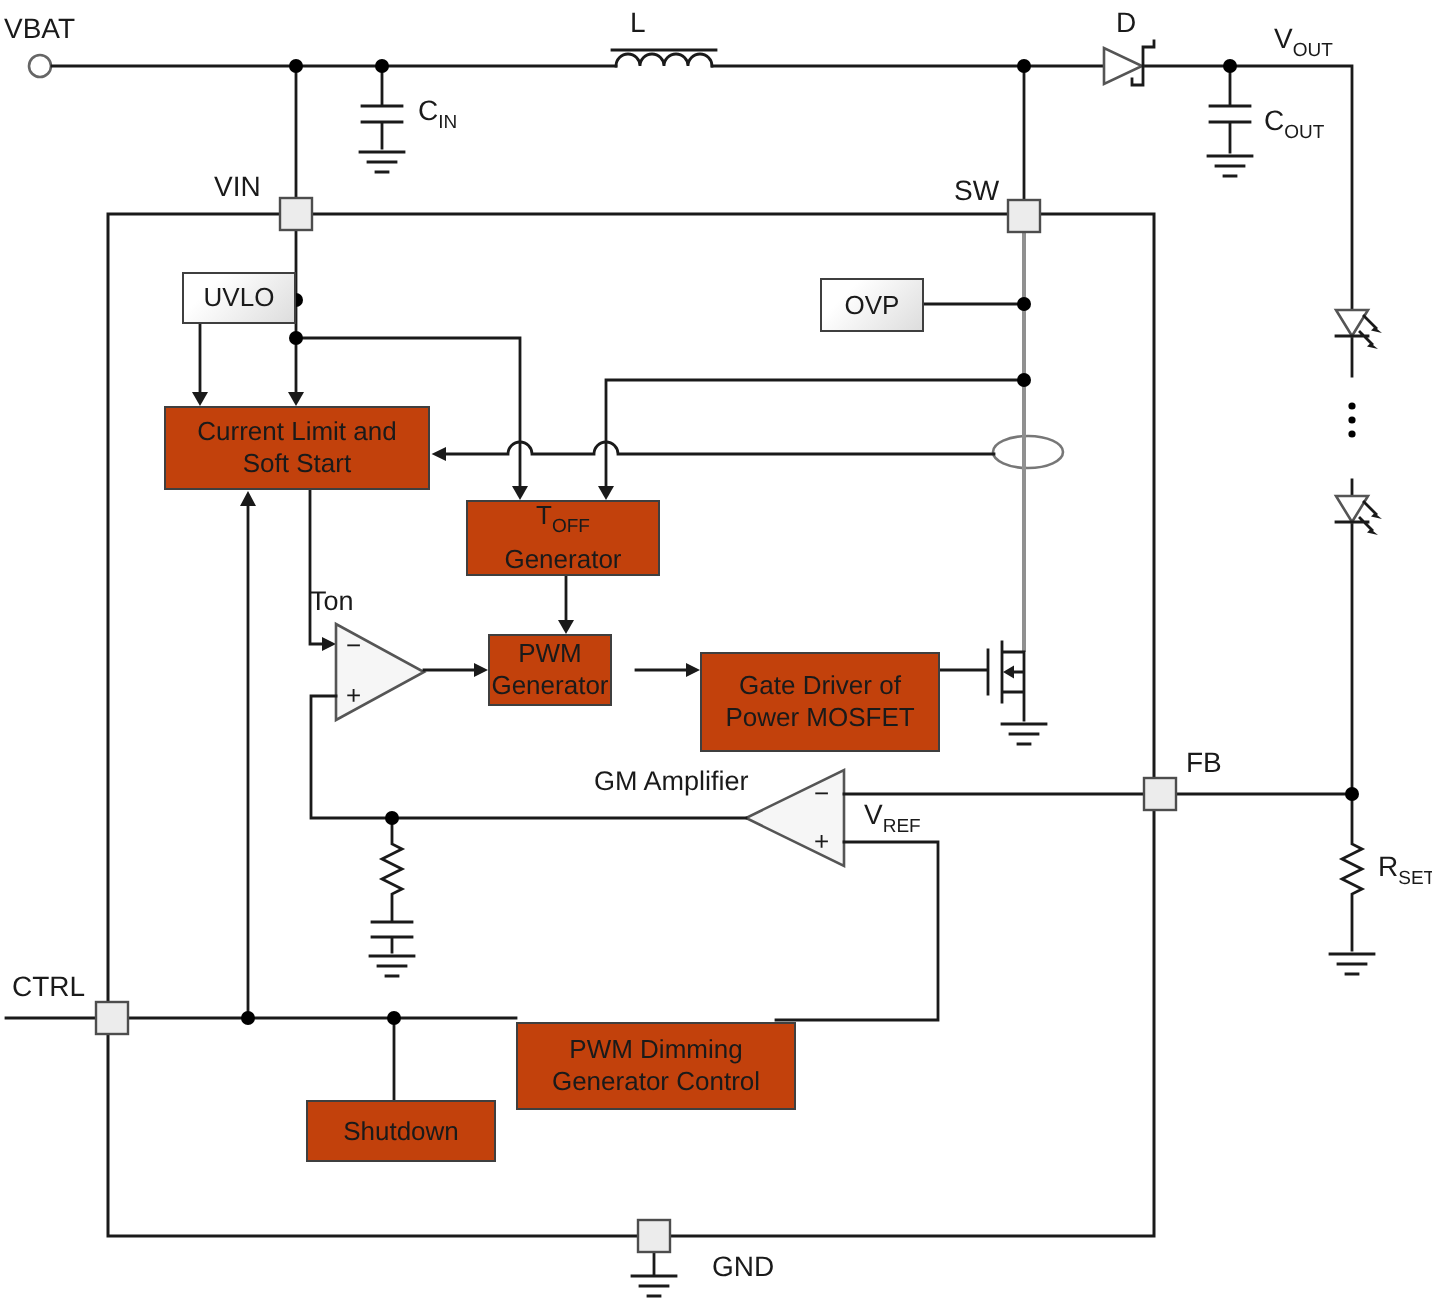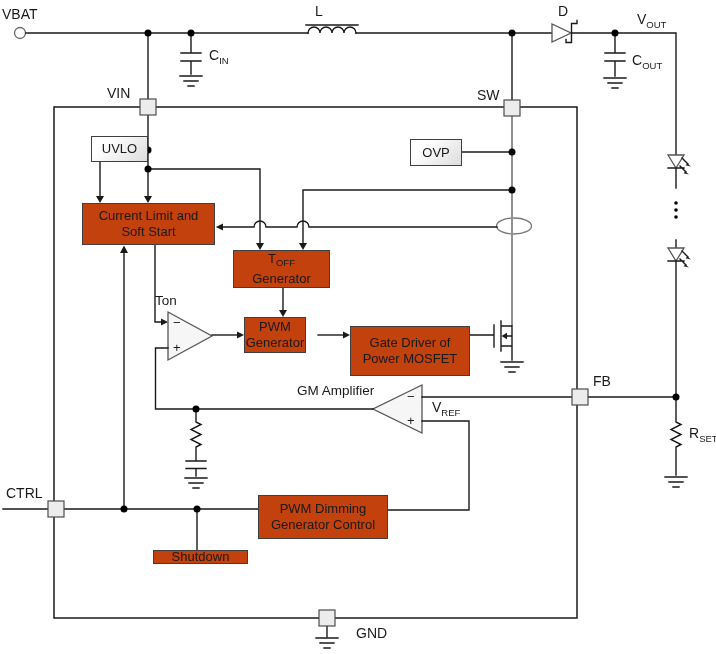--- a/index.html
+++ b/index.html
@@ -223,26 +223,26 @@
 <div class="block" style="left:244px;top:317px;width:62px;height:36px;">
   <span>PWM</span>
   <span>Generator</span>
 </div>
 
 <div class="block" style="left:350px;top:310px;width:120px;height:50px;margin-top:16px;">
   <span>Gate Driver of</span>
   <span>Power MOSFET</span>
 </div>
 
-<div class="block" style="left:258px;top:495px;width:130px;height:44px;">
+<div class="block" style="left:258px;top:511px;width:140px;height:44px;">
   <span>PWM Dimming</span>
   <span>Generator Control</span>
 </div>
 
-<div class="block" style="left:153px;top:550px;width:95px;height:14px;">
+<div class="block" style="left:153px;top:550px;width:95px;height:31px;">
   <span>Shutdown</span>
 </div>
 
 <div class="lbl" style="left:2px;top:7px;">VBAT</div>
 <div class="lbl" style="left:315px;top:4px;">L</div>
 <div class="lbl" style="left:558px;top:4px;">D</div>
 <div class="lbl" style="left:637px;top:12px;"><span>V</span><sub>OUT</sub></div>
 <div class="lbl" style="left:209px;top:48px;"><span>C</span><sub>IN</sub></div>
 <div class="lbl" style="left:632px;top:53px;"><span>C</span><sub>OUT</sub></div>
 <div class="lbl" style="left:107px;top:86px;">VIN</div>

